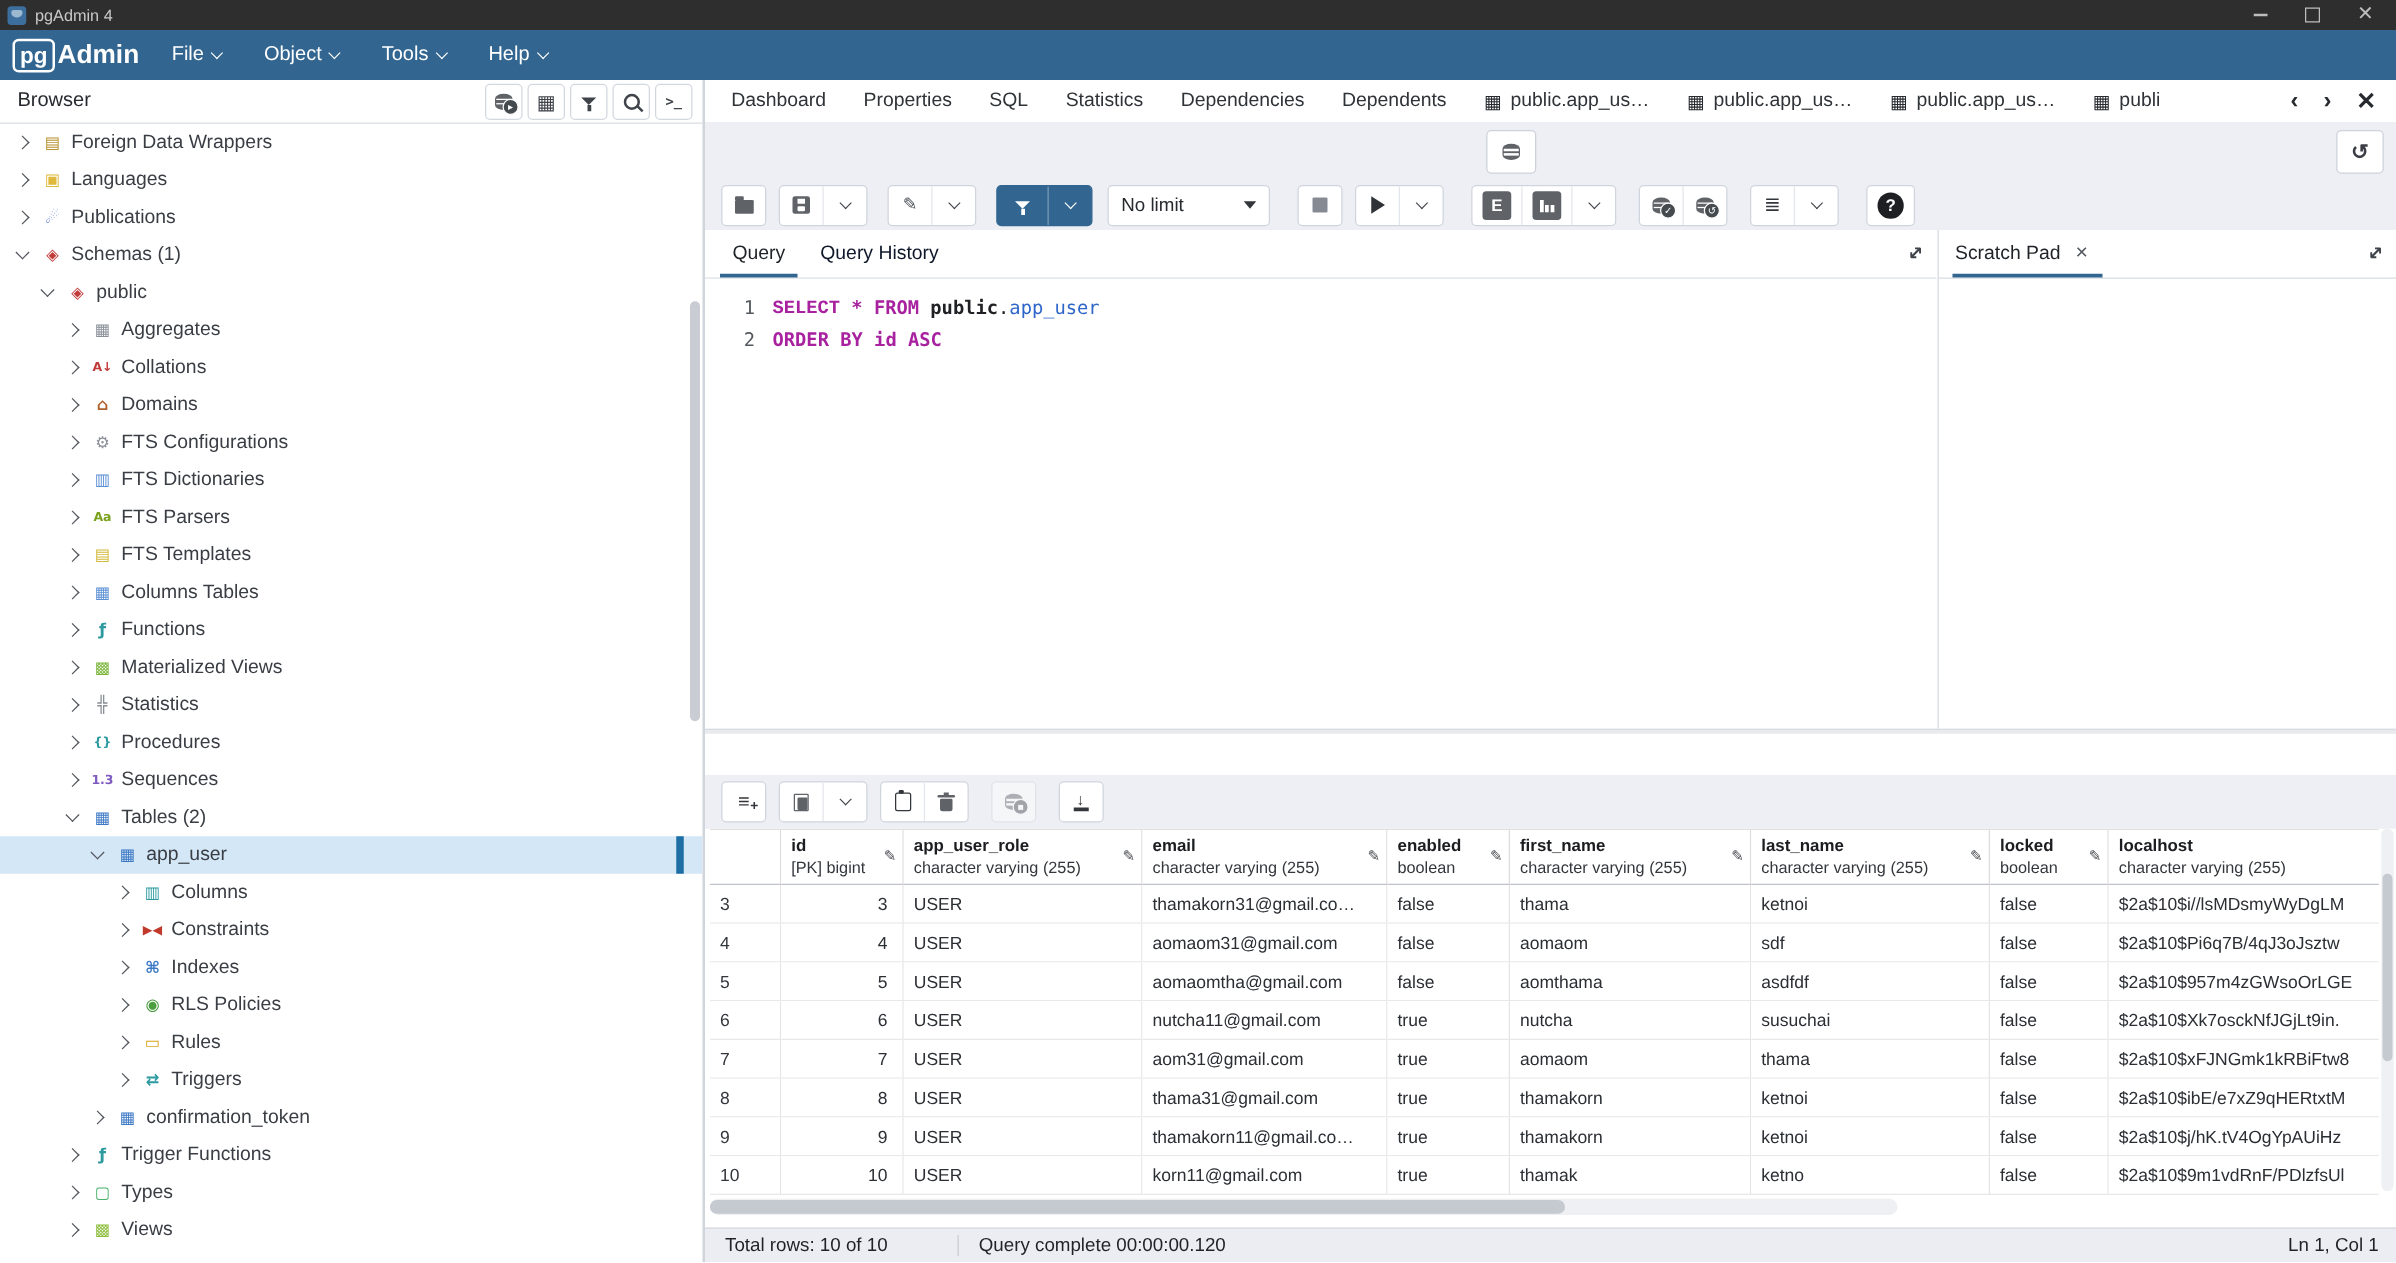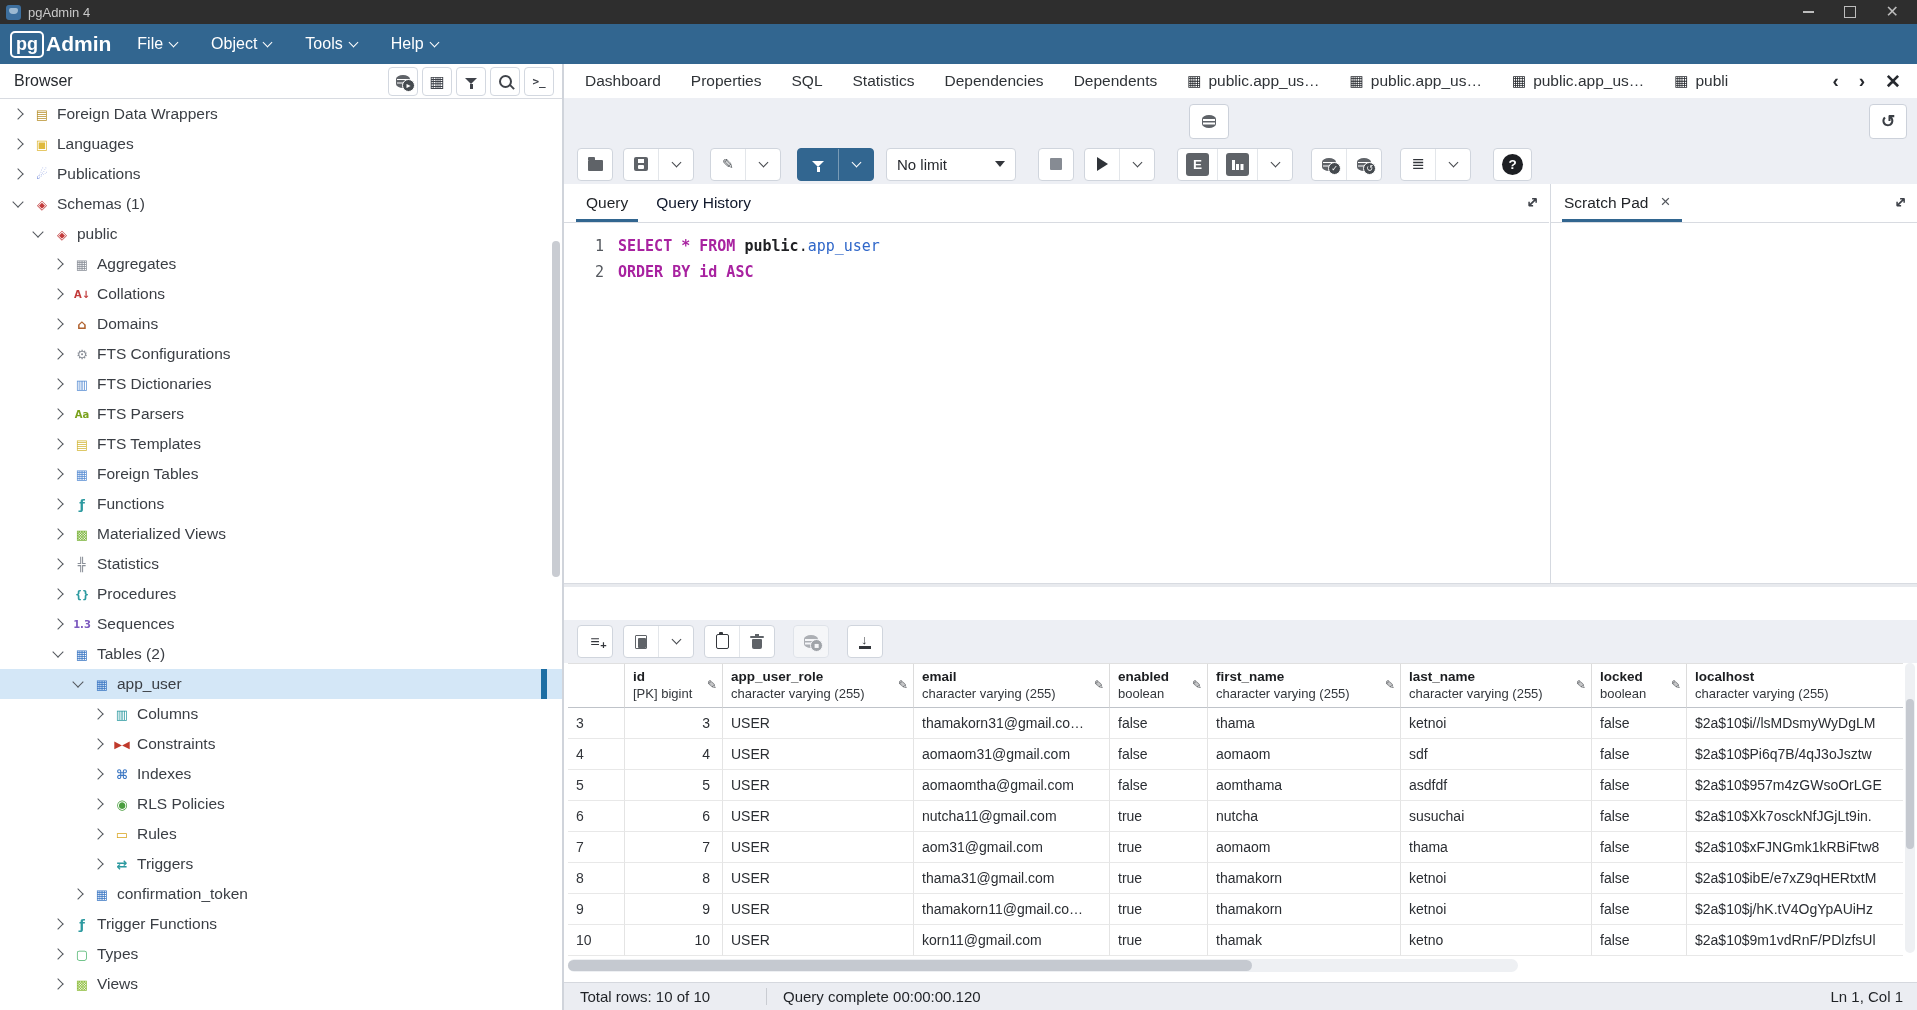--- a/index.html
+++ b/index.html
@@ -302,21 +302,21 @@
             <span>FTS Parsers</span>
           </div>
           <div class="tree-row" style="padding-left: 54px;">
             <span class="chev right"></span>
             <span class="ticon" style="color: rgb(212, 185, 60);">▤</span>
             <span>FTS Templates</span>
           </div>
           <div class="tree-row" style="padding-left: 54px;">
             <span class="chev right"></span>
             <span class="ticon" style="color: rgb(91, 143, 212);">▦</span>
-            <span>Foreign Tables</span>
+            <span>Columns Tables</span>
           </div>
           <div class="tree-row" style="padding-left: 54px;">
             <span class="chev right"></span>
             <span class="ticon" style="color: rgb(45, 154, 160);">ƒ</span>
             <span>Functions</span>
           </div>
           <div class="tree-row" style="padding-left: 54px;">
             <span class="chev right"></span>
             <span class="ticon" style="color: rgb(124, 181, 60);">▩</span>
             <span>Materialized Views</span>
@@ -549,21 +549,21 @@
         <div class="qleft">
           <div class="qtabs" id="qtabs">
 
           <span class="ptab active">Query</span>
               <span class="ptab">Query History</span>
               <span class="panel-expand"><span class="i-expand">↔</span></span>
             </div>
           <div class="editor" id="sql-editor">
               <div class="cm-line">
                 <span class="cm-num">1</span>
-                <span class="tk-keyword" style="white-space: pre;">SELECT</span>
+                <span class="tk-keyword" style="white-space: pre; font-family: Liberation Mono, monospace;">SELECT</span>
                 <span class="tk-plain" style="white-space: pre;"> </span>
                 <span class="tk-keyword" style="white-space: pre;">*</span>
                 <span class="tk-plain" style="white-space: pre;"> </span>
                 <span class="tk-keyword" style="white-space: pre;">FROM</span>
                 <span class="tk-plain" style="white-space: pre;"> </span>
                 <span class="tk-schema" style="white-space: pre;">public</span>
                 <span class="tk-plain" style="white-space: pre;">.</span>
                 <span class="tk-identifier" style="white-space: pre;">app_user</span>
               </div>
               <div class="cm-line">

